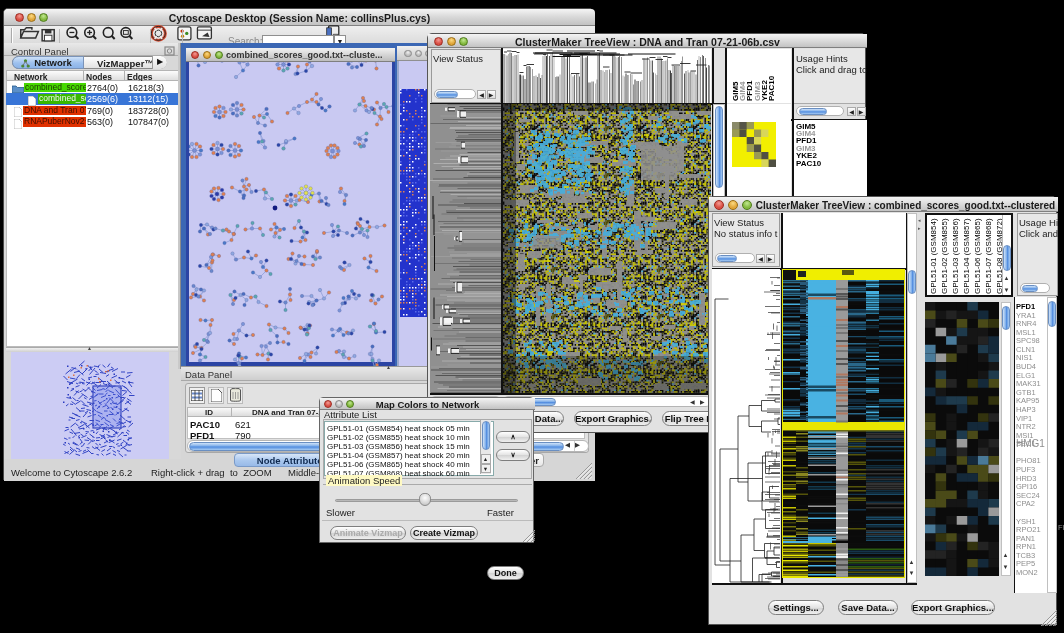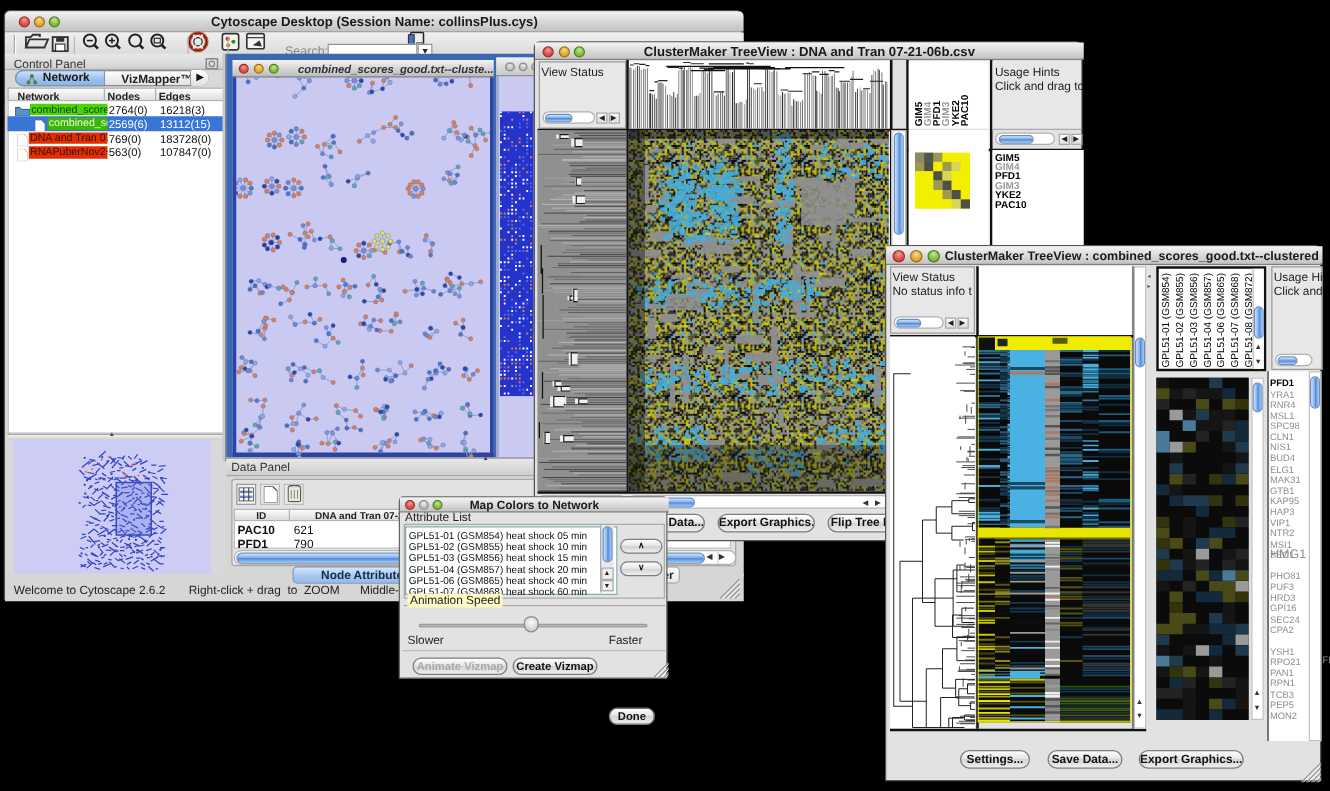--- a/index.html
+++ b/index.html
@@ -132,21 +132,21 @@
         <path d="M0 0h1.5v1.5h-1.5zM24 0h1.5v1.5h-1.5zM0 3h1.5v1.5h-1.5zM18 3h1.5v1.5h-1.5zM6 12h1.5v1.5h-1.5zM9 12h1.5v1.5h-1.5zM3 18h1.5v1.5h-1.5zM21 18h1.5v1.5h-1.5zM3 21h1.5v1.5h-1.5zM24 21h1.5v1.5h-1.5zM0 24h1.5v1.5h-1.5zM21 27h1.5v1.5h-1.5zM3 30h1.5v1.5h-1.5zM0 36h1.5v1.5h-1.5zM12 42h1.5v1.5h-1.5zM3 48h1.5v1.5h-1.5zM9 48h1.5v1.5h-1.5zM12 48h1.5v1.5h-1.5zM12 51h1.5v1.5h-1.5zM0 54h1.5v1.5h-1.5zM3 54h1.5v1.5h-1.5zM9 54h1.5v1.5h-1.5zM18 54h1.5v1.5h-1.5zM21 54h1.5v1.5h-1.5zM9 57h1.5v1.5h-1.5zM12 57h1.5v1.5h-1.5zM18 57h1.5v1.5h-1.5zM9 60h1.5v1.5h-1.5zM6 63h1.5v1.5h-1.5zM21 63h1.5v1.5h-1.5zM0 66h1.5v1.5h-1.5zM9 66h1.5v1.5h-1.5zM15 69h1.5v1.5h-1.5zM18 69h1.5v1.5h-1.5zM12 72h1.5v1.5h-1.5zM0 75h1.5v1.5h-1.5zM9 75h1.5v1.5h-1.5zM9 78h1.5v1.5h-1.5zM12 78h1.5v1.5h-1.5zM6 81h1.5v1.5h-1.5zM9 81h1.5v1.5h-1.5zM18 84h1.5v1.5h-1.5zM24 84h1.5v1.5h-1.5zM12 87h1.5v1.5h-1.5zM0 93h1.5v1.5h-1.5zM6 96h1.5v1.5h-1.5zM12 96h1.5v1.5h-1.5zM18 99h1.5v1.5h-1.5zM9 102h1.5v1.5h-1.5zM18 102h1.5v1.5h-1.5zM18 108h1.5v1.5h-1.5zM21 108h1.5v1.5h-1.5zM24 108h1.5v1.5h-1.5zM9 114h1.5v1.5h-1.5zM6 117h1.5v1.5h-1.5zM0 120h1.5v1.5h-1.5zM3 120h1.5v1.5h-1.5zM6 120h1.5v1.5h-1.5zM15 120h1.5v1.5h-1.5zM24 120h1.5v1.5h-1.5zM12 123h1.5v1.5h-1.5zM15 123h1.5v1.5h-1.5zM0 126h1.5v1.5h-1.5zM12 126h1.5v1.5h-1.5zM3 132h1.5v1.5h-1.5zM6 132h1.5v1.5h-1.5zM21 132h1.5v1.5h-1.5zM24 132h1.5v1.5h-1.5zM0 135h1.5v1.5h-1.5zM3 135h1.5v1.5h-1.5zM15 135h1.5v1.5h-1.5zM12 138h1.5v1.5h-1.5zM9 141h1.5v1.5h-1.5zM0 144h1.5v1.5h-1.5zM3 147h1.5v1.5h-1.5zM15 147h1.5v1.5h-1.5zM21 150h1.5v1.5h-1.5zM3 153h1.5v1.5h-1.5zM12 153h1.5v1.5h-1.5zM18 153h1.5v1.5h-1.5zM15 156h1.5v1.5h-1.5zM9 159h1.5v1.5h-1.5zM24 159h1.5v1.5h-1.5zM0 165h1.5v1.5h-1.5zM15 165h1.5v1.5h-1.5zM18 165h1.5v1.5h-1.5zM9 168h1.5v1.5h-1.5zM15 168h1.5v1.5h-1.5zM24 168h1.5v1.5h-1.5zM0 171h1.5v1.5h-1.5zM9 174h1.5v1.5h-1.5zM15 177h1.5v1.5h-1.5zM15 180h1.5v1.5h-1.5zM3 183h1.5v1.5h-1.5zM24 183h1.5v1.5h-1.5zM18 189h1.5v1.5h-1.5zM21 189h1.5v1.5h-1.5zM24 192h1.5v1.5h-1.5zM18 195h1.5v1.5h-1.5zM24 195h1.5v1.5h-1.5zM3 198h1.5v1.5h-1.5zM9 198h1.5v1.5h-1.5zM12 198h1.5v1.5h-1.5zM15 198h1.5v1.5h-1.5zM21 198h1.5v1.5h-1.5zM3 201h1.5v1.5h-1.5zM12 204h1.5v1.5h-1.5zM21 204h1.5v1.5h-1.5zM3 207h1.5v1.5h-1.5zM12 207h1.5v1.5h-1.5zM0 210h1.5v1.5h-1.5zM3 210h1.5v1.5h-1.5zM9 213h1.5v1.5h-1.5zM24 213h1.5v1.5h-1.5zM3 219h1.5v1.5h-1.5zM24 219h1.5v1.5h-1.5zM21 222h1.5v1.5h-1.5zM3 225h1.5v1.5h-1.5zM6 225h1.5v1.5h-1.5zM24 225h1.5v1.5h-1.5z" fill="#ffffff"></path>
         <path d="M6 0h1.5v1.5h-1.5zM18 6h1.5v1.5h-1.5zM15 9h1.5v1.5h-1.5zM21 9h1.5v1.5h-1.5zM15 12h1.5v1.5h-1.5zM21 12h1.5v1.5h-1.5zM0 15h1.5v1.5h-1.5zM3 15h1.5v1.5h-1.5zM21 21h1.5v1.5h-1.5zM21 24h1.5v1.5h-1.5zM9 27h1.5v1.5h-1.5zM24 27h1.5v1.5h-1.5zM12 30h1.5v1.5h-1.5zM21 30h1.5v1.5h-1.5zM21 33h1.5v1.5h-1.5zM3 36h1.5v1.5h-1.5zM18 36h1.5v1.5h-1.5zM18 39h1.5v1.5h-1.5zM15 42h1.5v1.5h-1.5zM21 42h1.5v1.5h-1.5zM24 42h1.5v1.5h-1.5zM0 45h1.5v1.5h-1.5zM3 45h1.5v1.5h-1.5zM9 45h1.5v1.5h-1.5zM12 45h1.5v1.5h-1.5zM0 48h1.5v1.5h-1.5zM15 48h1.5v1.5h-1.5zM24 48h1.5v1.5h-1.5zM0 51h1.5v1.5h-1.5zM6 51h1.5v1.5h-1.5zM15 51h1.5v1.5h-1.5zM24 51h1.5v1.5h-1.5zM6 57h1.5v1.5h-1.5zM21 57h1.5v1.5h-1.5zM24 57h1.5v1.5h-1.5zM0 60h1.5v1.5h-1.5zM3 60h1.5v1.5h-1.5zM24 60h1.5v1.5h-1.5zM24 63h1.5v1.5h-1.5zM0 72h1.5v1.5h-1.5zM9 72h1.5v1.5h-1.5zM24 72h1.5v1.5h-1.5zM18 78h1.5v1.5h-1.5zM0 84h1.5v1.5h-1.5zM3 84h1.5v1.5h-1.5zM6 84h1.5v1.5h-1.5zM15 84h1.5v1.5h-1.5zM21 84h1.5v1.5h-1.5zM6 87h1.5v1.5h-1.5zM15 87h1.5v1.5h-1.5zM24 87h1.5v1.5h-1.5zM6 90h1.5v1.5h-1.5zM9 90h1.5v1.5h-1.5zM18 90h1.5v1.5h-1.5zM12 93h1.5v1.5h-1.5zM15 93h1.5v1.5h-1.5zM24 93h1.5v1.5h-1.5zM9 108h1.5v1.5h-1.5zM6 111h1.5v1.5h-1.5zM9 111h1.5v1.5h-1.5zM12 111h1.5v1.5h-1.5zM15 111h1.5v1.5h-1.5zM18 111h1.5v1.5h-1.5zM3 114h1.5v1.5h-1.5zM21 117h1.5v1.5h-1.5zM12 120h1.5v1.5h-1.5zM3 123h1.5v1.5h-1.5zM24 123h1.5v1.5h-1.5zM3 126h1.5v1.5h-1.5zM6 126h1.5v1.5h-1.5zM18 129h1.5v1.5h-1.5zM21 135h1.5v1.5h-1.5zM24 135h1.5v1.5h-1.5zM15 138h1.5v1.5h-1.5zM0 141h1.5v1.5h-1.5zM3 141h1.5v1.5h-1.5zM18 141h1.5v1.5h-1.5zM21 144h1.5v1.5h-1.5zM9 150h1.5v1.5h-1.5zM21 153h1.5v1.5h-1.5zM9 156h1.5v1.5h-1.5zM12 156h1.5v1.5h-1.5zM6 159h1.5v1.5h-1.5zM12 159h1.5v1.5h-1.5zM3 162h1.5v1.5h-1.5zM6 162h1.5v1.5h-1.5zM9 162h1.5v1.5h-1.5zM18 162h1.5v1.5h-1.5zM21 165h1.5v1.5h-1.5zM12 168h1.5v1.5h-1.5zM18 171h1.5v1.5h-1.5zM3 180h1.5v1.5h-1.5zM0 183h1.5v1.5h-1.5zM15 183h1.5v1.5h-1.5zM15 186h1.5v1.5h-1.5zM0 189h1.5v1.5h-1.5zM6 192h1.5v1.5h-1.5zM12 192h1.5v1.5h-1.5zM21 192h1.5v1.5h-1.5zM6 195h1.5v1.5h-1.5zM9 195h1.5v1.5h-1.5zM6 198h1.5v1.5h-1.5zM18 198h1.5v1.5h-1.5zM15 201h1.5v1.5h-1.5zM18 201h1.5v1.5h-1.5zM0 204h1.5v1.5h-1.5zM3 204h1.5v1.5h-1.5zM0 207h1.5v1.5h-1.5zM24 207h1.5v1.5h-1.5zM12 210h1.5v1.5h-1.5zM18 216h1.5v1.5h-1.5zM12 219h1.5v1.5h-1.5zM15 219h1.5v1.5h-1.5zM15 222h1.5v1.5h-1.5zM18 222h1.5v1.5h-1.5zM18 225h1.5v1.5h-1.5z" fill="#5a6ae8"></path>
         <path d="M15 0h1.5v1.5h-1.5zM18 0h1.5v1.5h-1.5zM9 6h1.5v1.5h-1.5zM21 6h1.5v1.5h-1.5zM3 12h1.5v1.5h-1.5zM6 21h1.5v1.5h-1.5zM15 21h1.5v1.5h-1.5zM9 24h1.5v1.5h-1.5zM15 24h1.5v1.5h-1.5zM12 27h1.5v1.5h-1.5zM18 27h1.5v1.5h-1.5zM6 30h1.5v1.5h-1.5zM15 36h1.5v1.5h-1.5zM24 36h1.5v1.5h-1.5zM6 39h1.5v1.5h-1.5zM0 42h1.5v1.5h-1.5zM3 42h1.5v1.5h-1.5zM18 45h1.5v1.5h-1.5zM21 48h1.5v1.5h-1.5zM12 60h1.5v1.5h-1.5zM3 66h1.5v1.5h-1.5zM15 66h1.5v1.5h-1.5zM9 69h1.5v1.5h-1.5zM24 75h1.5v1.5h-1.5zM6 78h1.5v1.5h-1.5zM0 81h1.5v1.5h-1.5zM3 81h1.5v1.5h-1.5zM12 81h1.5v1.5h-1.5zM21 81h1.5v1.5h-1.5zM9 87h1.5v1.5h-1.5zM9 93h1.5v1.5h-1.5zM9 99h1.5v1.5h-1.5zM15 99h1.5v1.5h-1.5zM24 99h1.5v1.5h-1.5zM0 102h1.5v1.5h-1.5zM3 102h1.5v1.5h-1.5zM12 102h1.5v1.5h-1.5zM12 105h1.5v1.5h-1.5zM24 105h1.5v1.5h-1.5zM6 108h1.5v1.5h-1.5zM21 111h1.5v1.5h-1.5zM9 117h1.5v1.5h-1.5zM18 123h1.5v1.5h-1.5zM3 138h1.5v1.5h-1.5zM6 138h1.5v1.5h-1.5zM24 138h1.5v1.5h-1.5zM24 141h1.5v1.5h-1.5zM6 144h1.5v1.5h-1.5zM15 144h1.5v1.5h-1.5zM3 150h1.5v1.5h-1.5zM18 156h1.5v1.5h-1.5zM18 159h1.5v1.5h-1.5zM24 162h1.5v1.5h-1.5zM3 165h1.5v1.5h-1.5zM6 165h1.5v1.5h-1.5zM6 171h1.5v1.5h-1.5zM24 174h1.5v1.5h-1.5zM21 177h1.5v1.5h-1.5zM24 180h1.5v1.5h-1.5zM6 183h1.5v1.5h-1.5zM9 189h1.5v1.5h-1.5zM12 189h1.5v1.5h-1.5zM15 189h1.5v1.5h-1.5zM21 195h1.5v1.5h-1.5zM24 198h1.5v1.5h-1.5zM0 201h1.5v1.5h-1.5zM9 201h1.5v1.5h-1.5zM12 201h1.5v1.5h-1.5zM24 201h1.5v1.5h-1.5zM6 204h1.5v1.5h-1.5zM15 204h1.5v1.5h-1.5zM6 207h1.5v1.5h-1.5zM15 210h1.5v1.5h-1.5zM0 213h1.5v1.5h-1.5zM3 213h1.5v1.5h-1.5zM6 213h1.5v1.5h-1.5zM12 213h1.5v1.5h-1.5zM15 213h1.5v1.5h-1.5zM15 216h1.5v1.5h-1.5zM0 219h1.5v1.5h-1.5zM9 219h1.5v1.5h-1.5z" fill="#e08050"></path>
       </svg>
     </div>
     <div style="left:182px;top:39px;width:209px;height:318px;background:#c9c9f2;border-left:3px solid #2b44a4;border-right:3px solid #2b44a4;border-bottom:4px solid #2b44a4;"></div>
     <div style="left:182px;top:39px;width:209px;height:14px;background:linear-gradient(#f2f2f2,#d4d4d4 55%,#bdbdbd);border-bottom:1px solid #7f7f7f;"></div>
     <div style="position:absolute;left:187px;top:42px;width:8px;height:8px;border-radius:50%;background:radial-gradient(circle at 50% 30%,#f39a93,#d94f44 60%,#d94f44);border:1px solid #9e2a20;box-sizing:border-box;"></div>
     <div style="position:absolute;left:199px;top:42px;width:8px;height:8px;border-radius:50%;background:radial-gradient(circle at 50% 30%,#fcd980,#e0a63a 60%,#e0a63a);border:1px solid #9a6d14;box-sizing:border-box;"></div>
     <div style="position:absolute;left:211px;top:42px;width:8px;height:8px;border-radius:50%;background:radial-gradient(circle at 50% 30%,#c0e890,#84b93f 60%,#84b93f);border:1px solid #4e7c1a;box-sizing:border-box;"></div>
-    <div style="position:absolute;left:222px;top:40.5px;font-size:9px;color:#333;font-weight:bold;white-space:nowrap;width:169px;text-align:right;overflow:hidden;font-style:italic;">combined_scores_good.txt--cluste...</div>
+    <div style="position:absolute;left:222px;top:40.5px;font-size:9px;color:#333;font-weight:bold;white-space:nowrap;width:169px;text-align:left;overflow:hidden;">combined_scores_good.txt--cluste...</div>
     <div style="left:185px;top:53px;width:203px;height:304px;overflow:hidden;">
       <svg style="position:absolute;left:-188px;top:-61px" width="430" height="400">
         <path d="M201 57.5L204 61M201 57.5L197 54.5M201 57.5L196 57M196 57L197.5 64.5M204 61L202 55M197 54.5L202 58.5M221 59.5L212 57.5M212 57.5L215.5 51M221 59.5L219.5 55M215.5 51L224.5 50M246.5 63.5L242 69.5M246.5 63.5L242.5 60M242 69.5L235 76M242 69.5L238.5 61.5M246.5 63.5L249 57M238.5 61.5L242.5 57.5M282.5 63.5H288M282.5 63.5L286.5 67.5M282.5 63.5V69.5M282.5 63.5L278 67.5M282.5 63.5H276.5M282.5 63.5L278 59.5M282.5 63.5V57.5M282.5 63.5L286.5 59.5M311 65L305 70M311 65L308.5 60.5M305 70L306 63.5M305 70L296.5 72.5M296.5 72.5L297 65.5M297 65.5L294.5 73M308.5 60.5L309 53M347.5 63L355.5 59M347.5 63L356 66M356 66L351 66.5M355.5 59L360.5 64M360.5 64L365 59.5M360.5 64V56M365 59.5L361 54M370.5 57.5L366.5 55M370.5 57.5L374.5 59.5M374.5 59.5L375.5 67.5M366.5 55L365 46.5M218.5 111H224.5M218.5 111L222.5 115M218.5 111V116.5M218.5 111L214.5 115M218.5 111H213M218.5 111L214.5 107M218.5 111V105.5M218.5 111L222.5 107M236 108.5H242.5M236 108.5L240.5 112.5M236 108.5V114.5M236 108.5L232 112.5M236 108.5H230M236 108.5L232 104M236 108.5V102M236 108.5L240.5 104M265.5 108L258.5 114.5M258.5 114.5L257 122M257 122L253 116M258.5 114.5L266 113M257 122L264 124.5M266 113L271 120.5M258.5 114.5L263 116.5M297.5 112L293 107.5M293 107.5L298 105M293 107.5L286.5 112M298 105L306 101M306 101H315.5M328.5 105.5L324.5 109.5M324.5 109.5L317.5 103.5M317.5 103.5L320 98M317.5 103.5L321 107M317.5 103.5L311 98.5M311 98.5L315.5 93M358.5 103.5L364.5 105M364.5 105L368 111M358.5 103.5L365.5 109.5M358.5 103.5L362 97M364.5 105L370.5 107M358.5 103.5L363 100M358.5 103.5L354 109.5M368 111L373 108.5M368 111L371.5 108M379.5 107L379 115.5M379.5 107L383 103M379 115.5L376 123.5M379.5 107L376 101.5M379.5 107L385.5 106M385.5 106L392.5 105M383 103L387.5 111M379 115.5L373.5 112M373.5 112L380.5 118M193.5 149.5H200M193.5 149.5L199 153.5M193.5 149.5L195.5 156M193.5 149.5L191 156M193.5 149.5L187.5 153.5M193.5 149.5H186.5M193.5 149.5L187.5 145.5M193.5 149.5L191 143M193.5 149.5L195.5 143M193.5 149.5L199 145.5M216.5 148H222M216.5 148L220.5 152M216.5 148V153.5M216.5 148L212.5 152M216.5 148H210.5M216.5 148L212.5 144M216.5 148V142M216.5 148L220.5 144M234 149.5H240M234 149.5L238 154M234 149.5V155.5M234 149.5L229.5 154M234 149.5H227.5M234 149.5L229.5 145M234 149.5V143M234 149.5L238 145M264 146.5L257.5 141M264 146.5L262.5 140M262.5 140L259 132M259 132L261 140.5M282.5 147.5L285 140M285 140L293.5 137.5M293.5 137.5L285 141.5M285 141.5L277.5 144M331.5 150H337.5M331.5 150L336.5 153.5M331.5 150L333.5 156M331.5 150L330 156M331.5 150L327 153.5M331.5 150H325.5M331.5 150L327 147M331.5 150L330 144.5M331.5 150L333.5 144.5M331.5 150L336.5 147M360 145.5L365 139M365 139L363 145M365 139L357 137M357 137L358.5 143.5M363 145L359 138M357 137L365.5 132.5M358.5 143.5L354 142M216 193H222.5M216 193L221 196.5M216 193L217.5 199M216 193L213 198M216 193L210.5 195M216 193L210.5 190.5M216 193L213 187.5M216 193L217.5 187M216 193L221 189M243 194.5V185.5M243 194.5L239 190.5M239 190.5L245.5 188.5M239 190.5L242.5 197M243 185.5L248 184M239 190.5L231 186.5M248 184L250.5 191M243 185.5L241.5 179.5M243 185.5L245.5 178M264 197.5L271 198M271 198L265 191.5M264 197.5L263 188.5M263 188.5L255 190M290 199.5H296M290 199.5L294.5 203.5M290 199.5V205M290 199.5L286 203.5M290 199.5H284M290 199.5L286 195M290 199.5V193.5M290 199.5L294.5 195M320.5 200L327.5 204M320.5 200L318 192.5M320.5 200L325.5 203M318 192.5L310.5 194M310.5 194L307 201M318 192.5L318.5 200.5M307 201L298.5 199M325.5 203L325 197M345 194L343.5 200M345 194L343.5 203M345 194L340 187.5M345 194L339 191M203 227.5L199 230.5M203 227.5L207 233.5M203 227.5L209 233M199 230.5L200 224M200 224L206 223.5M206 223.5L212.5 228.5M206 223.5L211 226.5M222 229.5L228 230.5M228 230.5L233 233M233 233L225.5 228.5M222 229.5L214.5 227.5M228 230.5L232.5 233M232.5 233L236.5 225M232.5 233L230.5 239M230.5 239L223.5 242M251 227.5H259M251 227.5L251.5 222M259 227.5L262 234M251 227.5L244.5 228.5M275.5 226.5L273.5 235.5M275.5 226.5L270 228.5M273.5 235.5L279 229M279 229L274.5 232M279 229L273.5 223M274.5 232L278.5 236.5M275.5 226.5L283 228M303 230.5L304.5 239M303 230.5L300 226.5M300 226.5L298 220M304.5 239L299.5 240.5M299.5 240.5L290.5 240M298 220L293.5 227M303 230.5L301.5 236.5M301.5 236.5L306 231.5M332.5 230.5L338 229.5M338 229.5L346 232M338 229.5L332 235M332 235L337 234M332.5 230.5L337 225.5M332.5 230.5L331 224M332.5 230.5L323 232M359 231.5L366.5 229.5M359 231.5L355 227.5M359 231.5V225M359 231.5L351.5 234.5M355 227.5L356.5 222M366.5 229.5V236M376 226H368.5M368.5 226L361 228M368.5 226L366.5 221M361 228L357 223M361 228L363 234M366.5 221L359.5 218M376 226L383.5 224.5M205.5 264L210 256M210 256L211 261.5M211 261.5L212 253.5M205.5 264L211.5 259.5M212 253.5L218 255M211 261.5L208 267M208 267L199 265M211 261.5L210.5 270M211.5 259.5V253.5M235 258.5L243 256.5M243 256.5L250.5 257.5M250.5 257.5L247 250.5M235 258.5L231.5 252.5M250.5 257.5L255 254.5M262 266L265.5 269.5M265.5 269.5L269.5 273M265.5 269.5L259 276M259 276L252 271.5M262 266L265.5 259.5M262 266L260 261M290 258L295.5 260M295.5 260L300.5 263M290 258L291.5 252.5M295.5 260L303 263.5M295.5 260L298 255M303 263.5L312 264M295.5 260L287.5 258M290 258L294.5 262.5M298 255L303.5 255.5M314.5 258L316 251M314.5 258L319 256.5M319 256.5L312 255.5M312 255.5L316 250M343.5 261.5L348.5 264M348.5 264L343 269M343 269L339 266M348.5 264L340.5 267.5M369.5 261L367.5 266.5M367.5 266.5L375.5 270M369.5 261V255M369.5 261L363.5 257.5M197.5 295.5L203 289.5M203 289.5L199 295.5M199 295.5L190 296.5M199 295.5L203 299.5M190 296.5L195.5 288.5M195.5 288.5L192.5 285M195.5 288.5L195 294M195.5 288.5L192 293M192.5 285L200 288.5M229.5 294L233 299M229.5 294L233.5 290.5M233.5 290.5L239.5 294M239.5 294L234.5 297M239.5 294L245.5 299M245.5 299L243.5 304M229.5 294L232 303M254.5 295.5L257.5 301M257.5 301L265.5 305M254.5 295.5L250 296.5M250 296.5L242.5 293M284.5 301.5L289 293.5M284.5 301.5V309M289 293.5V288M284.5 301.5L279 300.5M289 293.5L289.5 299M315.5 299.5L323 297.5M323 297.5L319 289M323 297.5L328 291.5M315.5 299.5L308 301M315.5 299.5L312.5 303.5M315.5 299.5L311.5 304M315.5 299.5L310.5 295M315.5 299.5L307.5 302.5M310.5 295H301M347.5 295.5L355 297.5M347.5 295.5L341.5 302.5M355 297.5L353 293M347.5 295.5L344 302M344 302L348 297.5M341.5 302.5L338.5 309.5M344 302L342.5 297M348 297.5L351 290M351 290L358 294.5M371 294L374.5 302.5M374.5 302.5L377.5 298.5M377.5 298.5L381 295.5M374.5 302.5L370 299.5M370 299.5L372 294.5M209 332L209.5 324M209 332L206 340M209 332L203 339M206 340L207.5 333M209.5 324L211 319M211 319L204.5 319.5M204.5 319.5L199.5 319M238 329.5L245.5 334.5M238 329.5L232.5 333M245.5 334.5L252 334M238 329.5L242 323M238 329.5L236 338M236 338L228.5 339.5M232.5 333L233.5 338M228.5 339.5L233 343M269.5 329L276 335M269.5 329L268 323.5M276 335L276.5 341.5M268 323.5L274.5 326.5M274.5 326.5L283.5 327.5M276.5 341.5L282.5 341M282.5 341L287.5 343M283.5 327.5L287.5 332M306 333.5L300 327M300 327L305.5 328.5M300 327L306.5 324M306.5 324V332.5M305.5 328.5L308.5 324.5M306 333.5L308 327M306.5 324L303.5 328.5M306.5 332.5L309 324.5M305.5 328.5L299.5 326.5M339 328L342.5 334M342.5 334L337.5 329.5M339 328L346 331.5M342.5 334L347.5 332.5M346 331.5L350.5 332.5M337.5 329.5L332 334.5M346 331.5L352 329.5M337.5 329.5L331 328.5M369 325.5L373 322.5M373 322.5L375 330M369 325.5L375 331.5M375 331.5L383.5 331M375 330L373 323M199 353.5L200.5 347M199 353.5L200.5 348M200.5 348L194 345M199 353.5L204.5 356M204.5 356L199 359.5M200.5 348L196 343M200.5 347L207 341M200.5 348L192 352M200.5 347L194.5 346M237.5 354.5V362M237.5 362L234 358.5M234 358.5L238.5 365M234 358.5L238 352.5M237.5 354.5L245 356.5M237.5 362L238.5 355.5M245 356.5L237.5 354M238.5 365L241 357.5M267.5 352.5L261.5 354M261.5 354L260.5 345M261.5 354L256.5 353.5M267.5 352.5L267 358.5M260.5 345L269 342M261.5 354L265 345.5M265 345.5L270 353.5M305 353L310.5 351.5M305 353L303.5 360M310.5 351.5L309.5 356M310.5 351.5L316.5 346.5M305 353L299 357M316.5 346.5L315 352.5M303.5 360L307 353.5M343 356V350.5M343 356L348 357.5M343 350.5L338 350M348 357.5L353.5 355M348 357.5L342 353.5M342 353.5L335.5 351M369 353L371.5 345.5M371.5 345.5L370.5 353M370.5 353L371.5 358M371.5 358L376 364M369 353L371.5 359.5M371.5 359.5L373.5 366M373.5 366L378 359.5M305 192H311.5M305 192L309.5 196.5M305 192V198.5M305 192L300.5 196.5M305 192H298.5M305 192L300.5 187.5M305 192V185.5M305 192L309.5 187.5" stroke="#8f9fd8" stroke-width="0.8" fill="none"></path>
         <g fill="#7b95d8" stroke="#5560a0" stroke-width="0.3">
           <circle cx="201" cy="57.5" r="1.8"></circle>
           <circle cx="246.5" cy="63.5" r="1.8"></circle>
           <circle cx="242.5" cy="60" r="1.7"></circle>
           <circle cx="238.5" cy="61.5" r="1.7"></circle>
           <circle cx="276.5" cy="63.5" r="1.8"></circle>
           <circle cx="294.5" cy="73" r="1.7"></circle>

